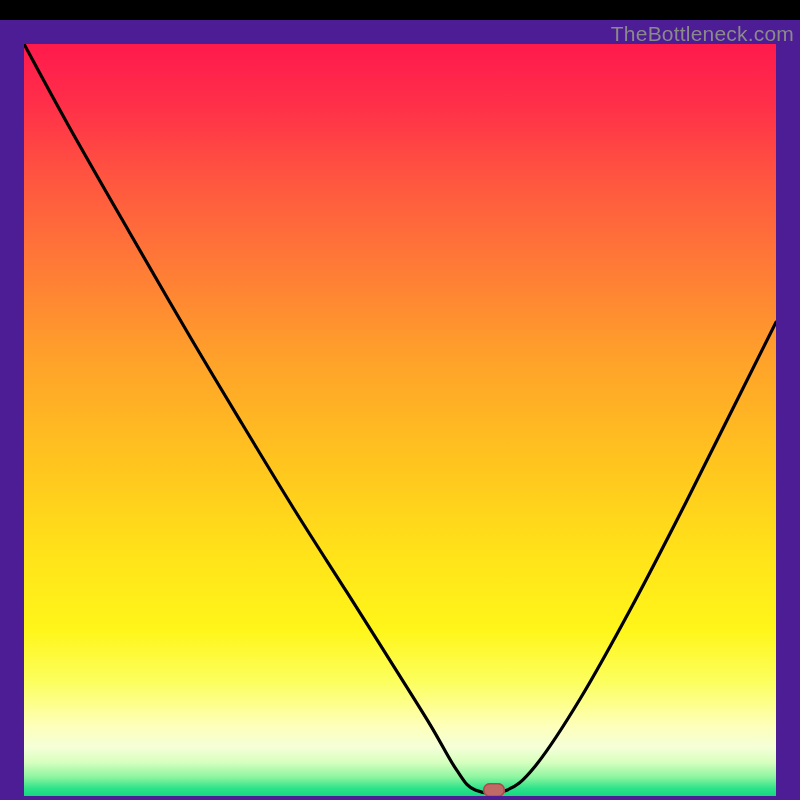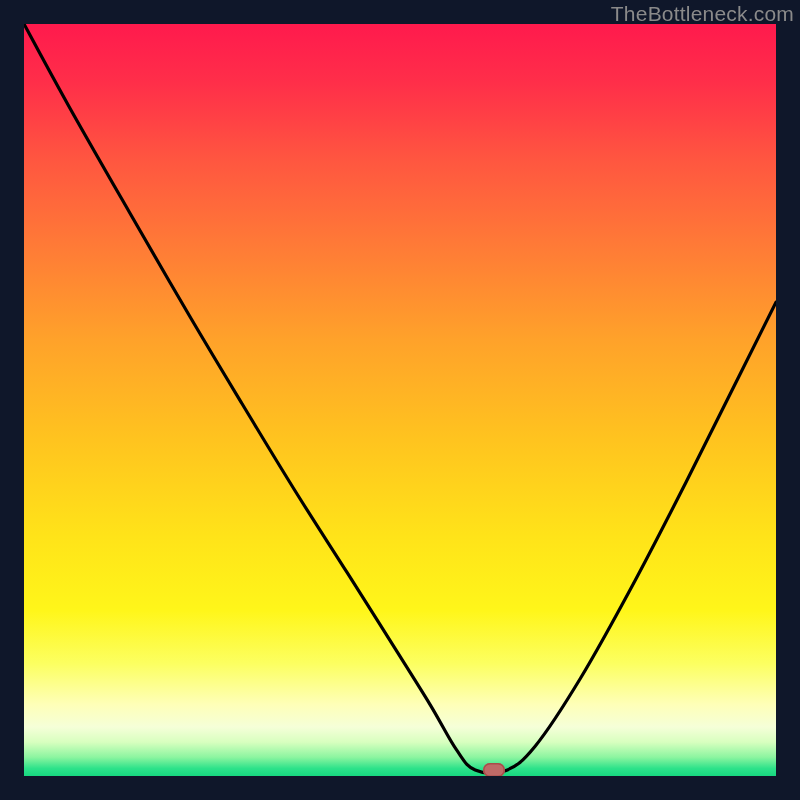--- a/index.html
+++ b/index.html
@@ -7,21 +7,22 @@
     padding: 0;
     width: 800px;
     height: 800px;
     background: #000;
     overflow: hidden;
     font-family: Arial, Helvetica, sans-serif;
   }
   .frame {
     position: absolute;
     inset: 0;
-    background: #0f172a;
+    background: #4c1d95;
+    margin-top: 20px;
   }
   .plot {
     position: absolute;
     left: 24px;
     top: 24px;
     width: 752px;
     height: 752px;
     overflow: hidden;
   }
   .gradient {

